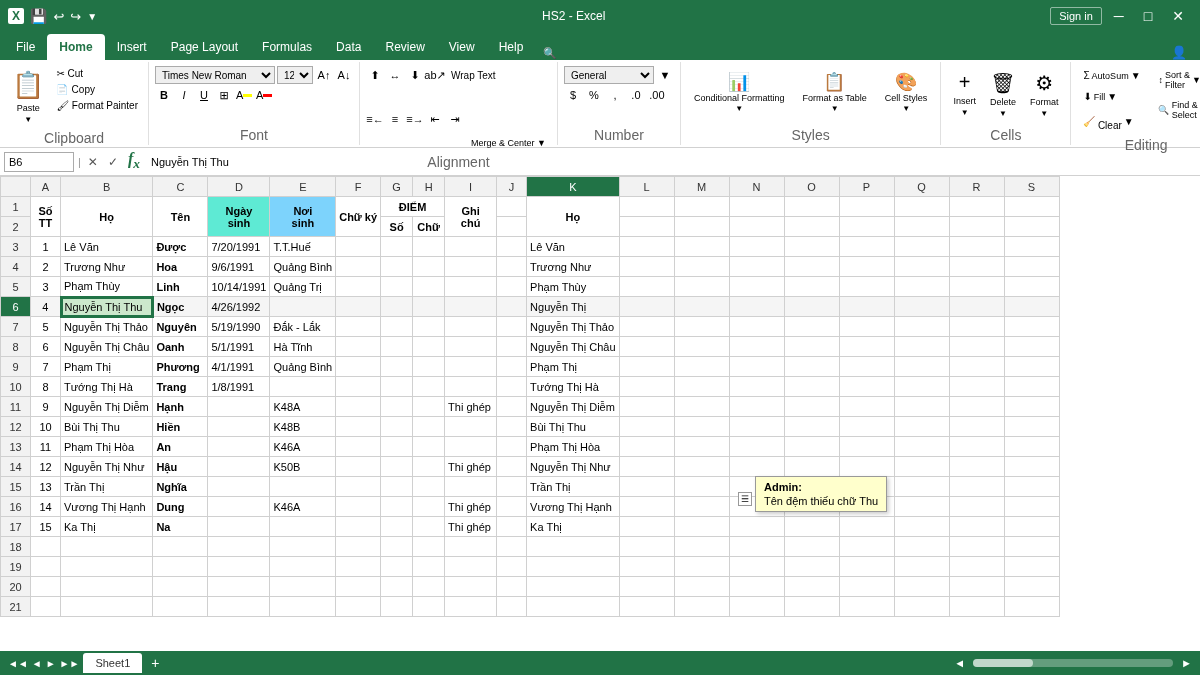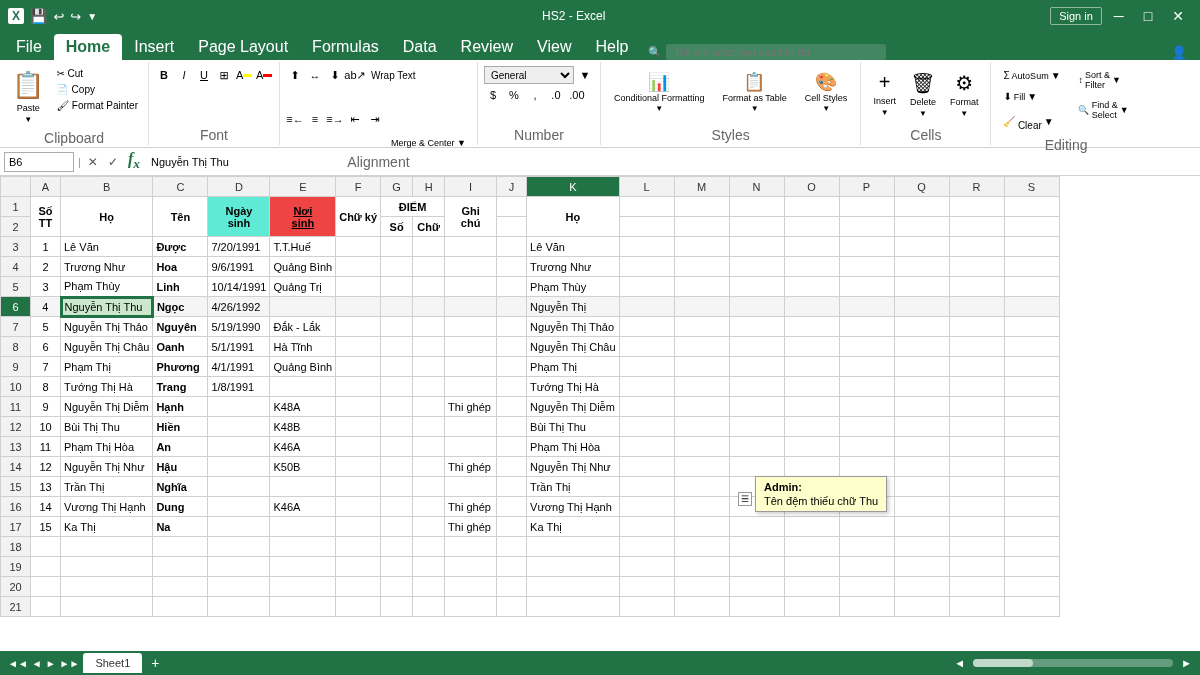--- a/index.html
+++ b/index.html
@@ -23,21 +23,21 @@
     
     .ribbon-tabs {
       height: 28px;
       background: #217346;
       display: flex;
       align-items: flex-end;
       padding: 0 4px;
     }
     .ribbon-tab {
       padding: 4px 12px;
-      font-size: 16px;
+      font-size: 12px;
       color: white;
       cursor: pointer;
       border-radius: 4px 4px 0 0;
       height: 26px;
       display: flex;
       align-items: center;
       margin-top: 16px;
     }
     .ribbon-tab.active { background: #fff; color: #217346; font-weight: 600; }
 
@@ -360,21 +360,20 @@
   <div class="ribbon-tab active">Home</div>
   <div class="ribbon-tab">Insert</div>
   <div class="ribbon-tab">Page Layout</div>
   <div class="ribbon-tab">Formulas</div>
   <div class="ribbon-tab">Data</div>
   <div class="ribbon-tab">Review</div>
   <div class="ribbon-tab">View</div>
   <div class="ribbon-tab">Help</div>
   <div style="flex:1; display:flex; align-items:center; padding: 0 8px;">
     <span style="color:white; margin-right:4px;">🔍</span>
-    <input type="text" placeholder="Tell me what you want to do" style="background: rgba(255, 255, 255, 0.15); border: none; color: white; padding: 2px 8px; border-radius: 3px; font-size: 11px; width: 220px; outline: none;">
 
   </div>
   <div style="display:flex; align-items:center; gap:4px; padding-right:8px;">
     <span style="color:white; font-size:13px;">👤</span>
   </div>
 </div>
 
 <div class="ribbon">
 
   <div class="ribbon-group">
@@ -389,20 +388,30 @@
         <div class="small-btn">📄 <span>Copy</span></div>
         <div class="small-btn">🖌 <span>Format Painter</span></div>
       </div>
     </div>
     <div class="ribbon-group-label">Clipboard</div>
   </div>
 
   <div class="ribbon-group">
     <div class="ribbon-group-content">
       <div class="font-controls">
+        <div class="font-row">
+          <select class="font-select">
+            <option>Times New Roman</option>
+          </select>
+          <select class="size-select">
+            <option>12</option>
+          </select>
+          <span class="fmt-btn">A↑</span>
+          <span class="fmt-btn">A↓</span>
+        </div>
         <div class="font-row">
           <span class="fmt-btn bold">B</span>
           <span class="fmt-btn italic">I</span>
           <span class="fmt-btn underline">U</span>
           <span class="fmt-btn">⊞</span>
           <span class="fmt-btn" style="position:relative;">
             A<div class="color-strip" style="background:#ffff00; height:3px; width:100%;"></div>
           </span>
           <span class="fmt-btn" style="position:relative;">
             A<div class="color-strip" style="background:#ff0000; height:3px; width:100%;"></div>
@@ -604,21 +613,21 @@
         </tr>
       </thead>
       <tbody id="sheet-body">
 
         <tr>
           <td class="row-header">1</td>
           <td class="cell-center cell-bold" rowspan="2" style="vertical-align:middle; background:#fff; border:1px solid #d0d0d0;">Số<br>TT</td>
           <td class="cell-center cell-bold" rowspan="2" style="vertical-align:middle; background:#fff;">Họ</td>
           <td class="cell-center cell-bold" rowspan="2" style="vertical-align:middle; background:#fff;">Tên</td>
           <td class="cell-center cell-bold" rowspan="2" style="vertical-align:middle; background:#5eead4;">Ngày<br>sinh</td>
-          <td class="cell-center cell-bold" rowspan="2" style="vertical-align:middle; background:#ef4444;text-decoration:underline;">Nơi<br>sinh</td>
+          <td class="cell-center cell-bold" rowspan="2" style="vertical-align:middle; background:#7dd3fc;">Nơi<br>sinh</td>
           <td class="cell-center cell-bold" rowspan="2" style="vertical-align:middle; background:#fff;">Chữ ký</td>
           <td class="cell-center cell-bold" colspan="2" style="text-align:center; background:#fff;">ĐIỂM</td>
           <td class="cell-center cell-bold" rowspan="2" style="vertical-align:middle; background:#fff;">Ghi<br>chú</td>
           <td style="background:#fff;"></td>
           <td class="cell-center cell-bold" rowspan="2" style="vertical-align:middle; background:#fff;">Họ</td>
           <td style="background:#fff;"></td>
           <td style="background:#fff;"></td>
           <td style="background:#fff;"></td>
           <td style="background:#fff;"></td>
           <td style="background:#fff;"></td>

